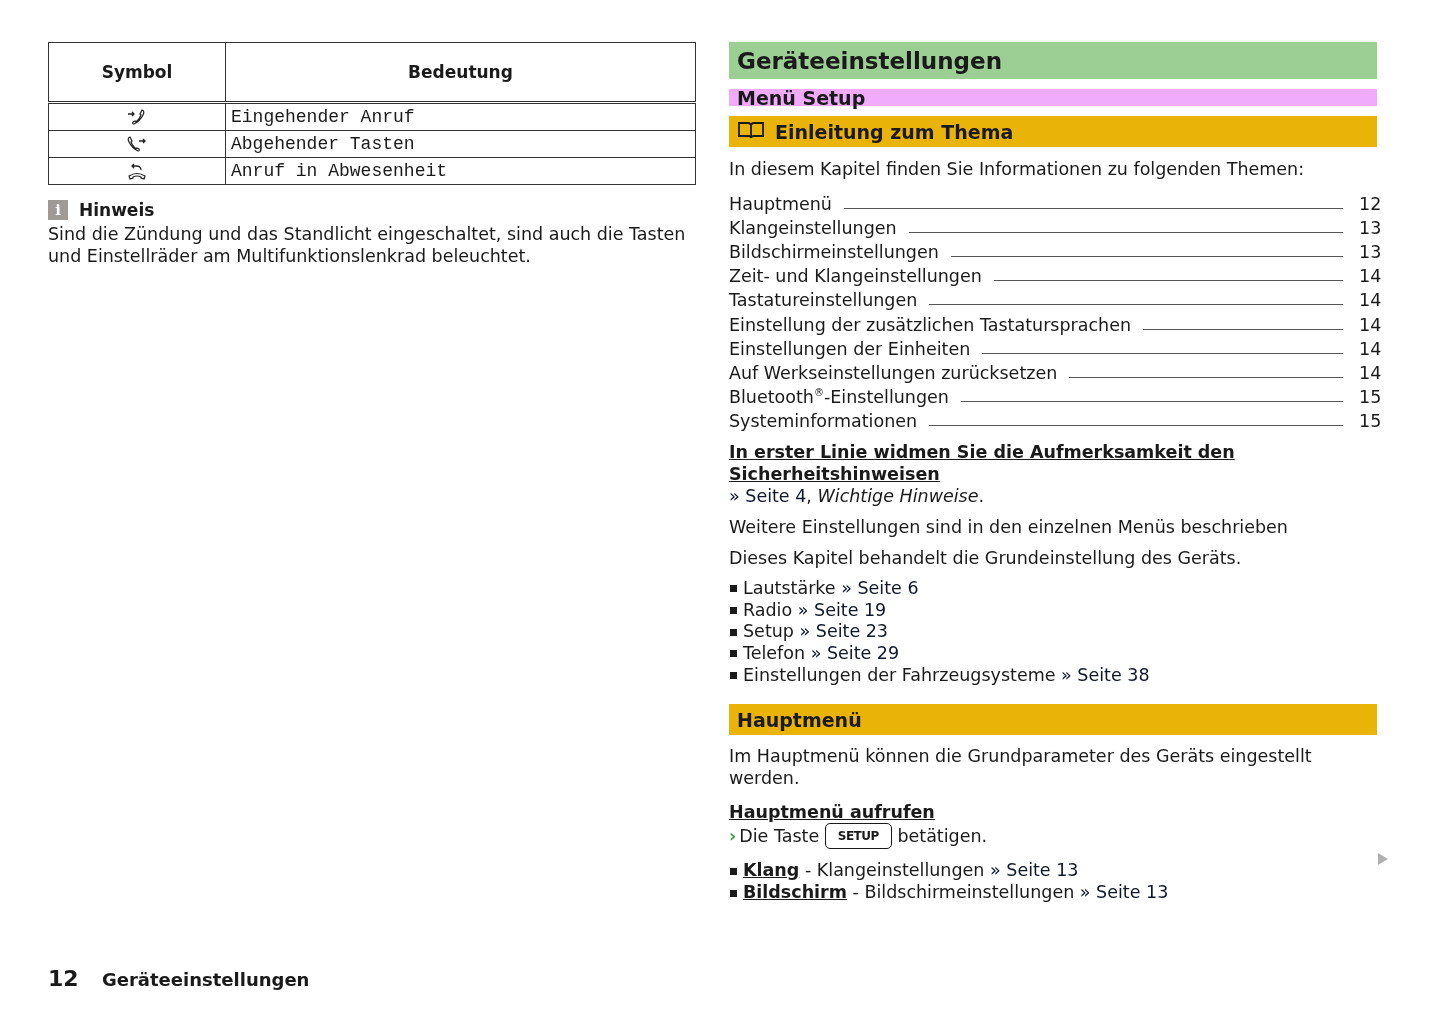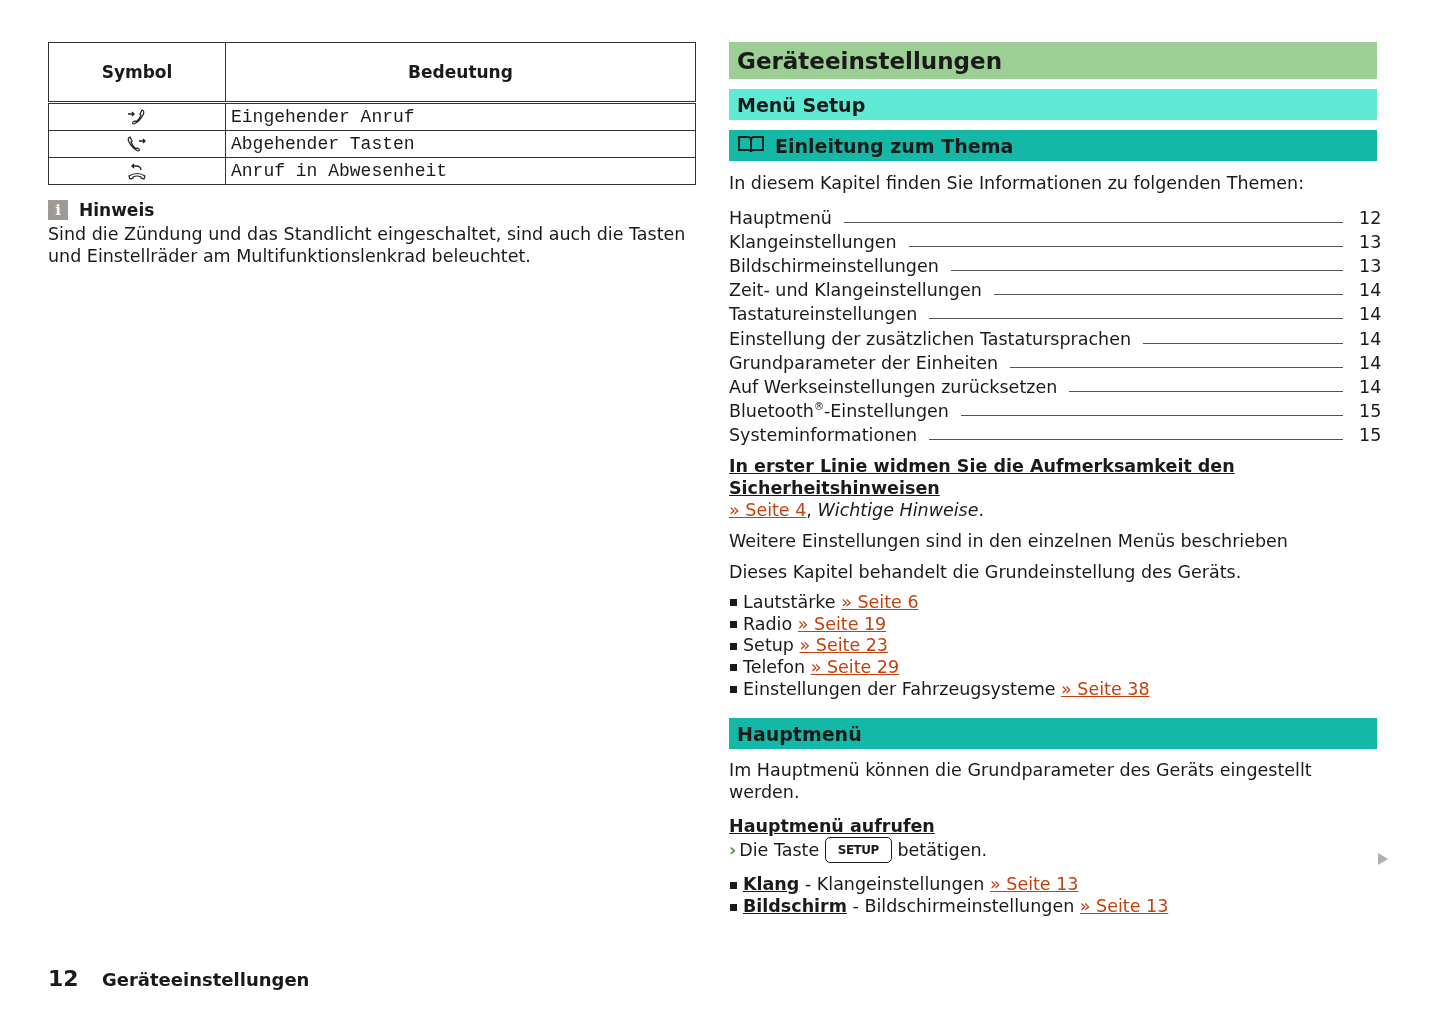--- a/index.html
+++ b/index.html
@@ -17,36 +17,36 @@
     table.sym td.icon-cell { text-align: center; width: 134px; padding: 0; }
     table.sym th.c1 { width: 144px; }
     .icon-cell svg { vertical-align: middle; }
 
     .note { margin-top: 14px; }
     .note-head { display: flex; align-items: center; font-weight: bold; font-size: 17px; height: 22px; }
     .info-box { width: 20px; height: 20px; background: #a09a96; color: #fff; font-weight: bold; font-size: 15px; display: inline-flex; align-items: center; justify-content: center; margin-right: 11px; font-family: "DejaVu Serif", serif; }
     .note-body { font-size: 17.5px; line-height: 22px; margin-top: 2px; }
 
     .h-green1 { background: #9ccf94; height: 37px; display: flex; align-items: center; padding-left: 8px; font-weight: bold; font-size: 23px; }
-    .h-green2 { background: #5eead4; height: 31px; display: flex; align-items: center; padding-left: 8px; font-weight: bold; font-size: 19px; margin-top: 10px; }
-    .h-gray { background: #14b8a6; height: 31px; display: flex; align-items: center; padding-left: 8px; font-weight: bold; font-size: 19px; margin-top: 10px; }
+    .h-green2 { background: #f0abfc; height: 17px; display: flex; align-items: center; padding-left: 8px; font-weight: bold; font-size: 19px; margin-top: 10px; }
+    .h-gray { background: #eab308; height: 31px; display: flex; align-items: center; padding-left: 8px; font-weight: bold; font-size: 19px; margin-top: 10px; }
     .h-gray svg { margin-right: 10px; }
 
     p { margin: 0; }
     .para { font-size: 17.5px; line-height: 22px; }
     .intro { margin-top: 11px; }
 
     .toc { margin-top: 10px; }
     .toc-row { display: flex; align-items: flex-end; height: 24.1px; font-size: 17.5px; }
     .toc-label { white-space: nowrap; }
     .toc-fill { flex: 1; border-bottom: 1px solid #555; margin: 0 16px 5px 12px; }
     .toc-page { width: 18px; text-align: right; }
     sup { font-size: 10px; }
 
-    .link { color: #c2410c; text-decoration: underline; }
+    .link { color: #0f172a; }
     .bold { font-weight: bold; text-decoration: underline; }
     .ital { font-style: italic; }
 
     ul.bullets { list-style: none; margin: 0; padding: 0; }
     ul.bullets li { font-size: 17.5px; line-height: 21.7px; display: flex; align-items: center; }
     ul.bullets li .sq { width: 7px; height: 7px; background: #1a1a1a; display: inline-block; margin: 0 6px 0 1px; }
 
     .setup-key { display: inline-block; border: 1.5px solid #1a1a1a; border-radius: 5px; font-size: 12px; font-weight: bold; padding: 1px 12px; vertical-align: 2px; letter-spacing: -0.5px; }
     .chev { color: #3f9e3a; font-weight: bold; margin-right: 3px; }
 
@@ -152,21 +152,21 @@
         <span class="toc-label">Tastatureinstellungen</span>
         <span class="toc-fill"></span>
         <span class="toc-page">14</span>
       </div>
     <div class="toc-row">
         <span class="toc-label">Einstellung der zusätzlichen Tastatursprachen</span>
         <span class="toc-fill"></span>
         <span class="toc-page">14</span>
       </div>
     <div class="toc-row">
-        <span class="toc-label">Grundparameter der Einheiten</span>
+        <span class="toc-label">Einstellungen der Einheiten</span>
         <span class="toc-fill"></span>
         <span class="toc-page">14</span>
       </div>
     <div class="toc-row">
         <span class="toc-label">Auf Werkseinstellungen zurücksetzen</span>
         <span class="toc-fill"></span>
         <span class="toc-page">14</span>
       </div>
     <div class="toc-row">
         <span class="toc-label"><span>Bluetooth</span><sup>®</sup><span>-Einstellungen</span></span>

